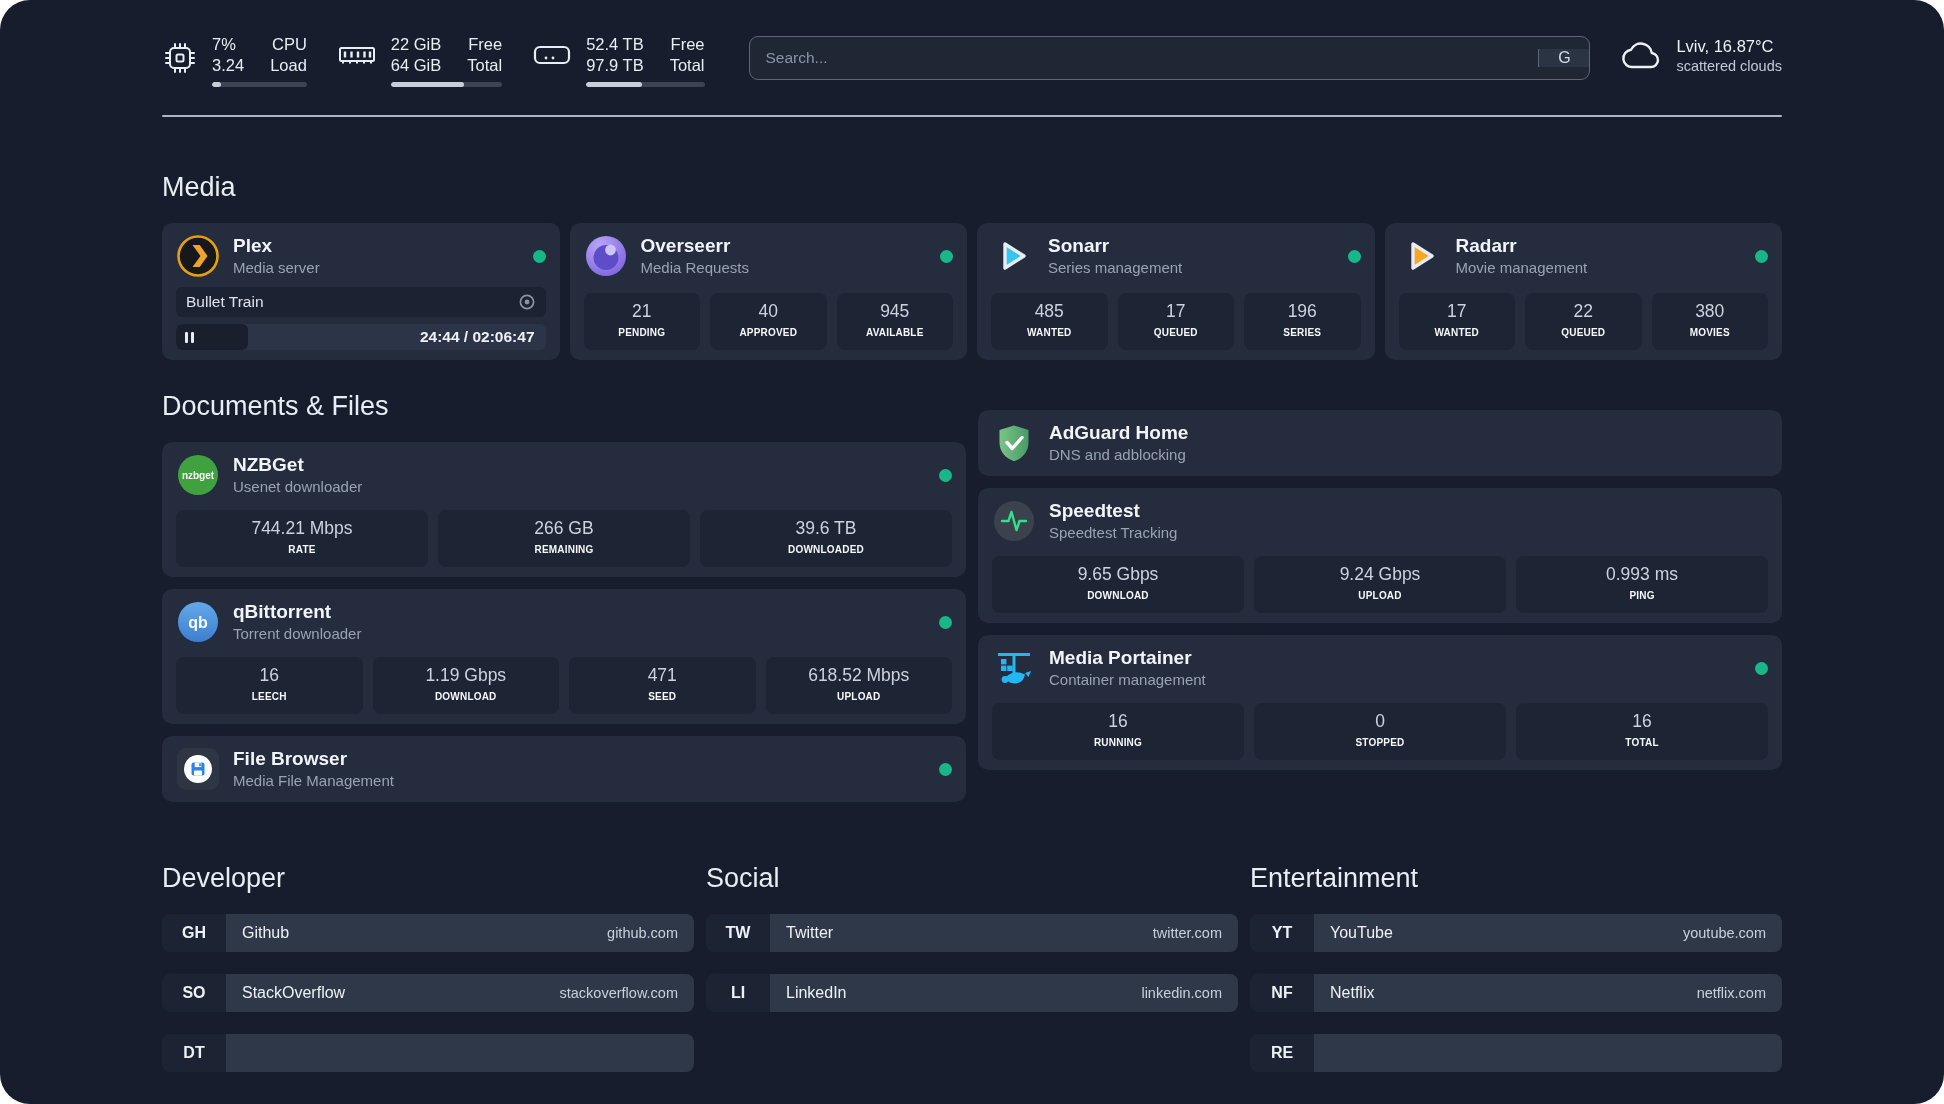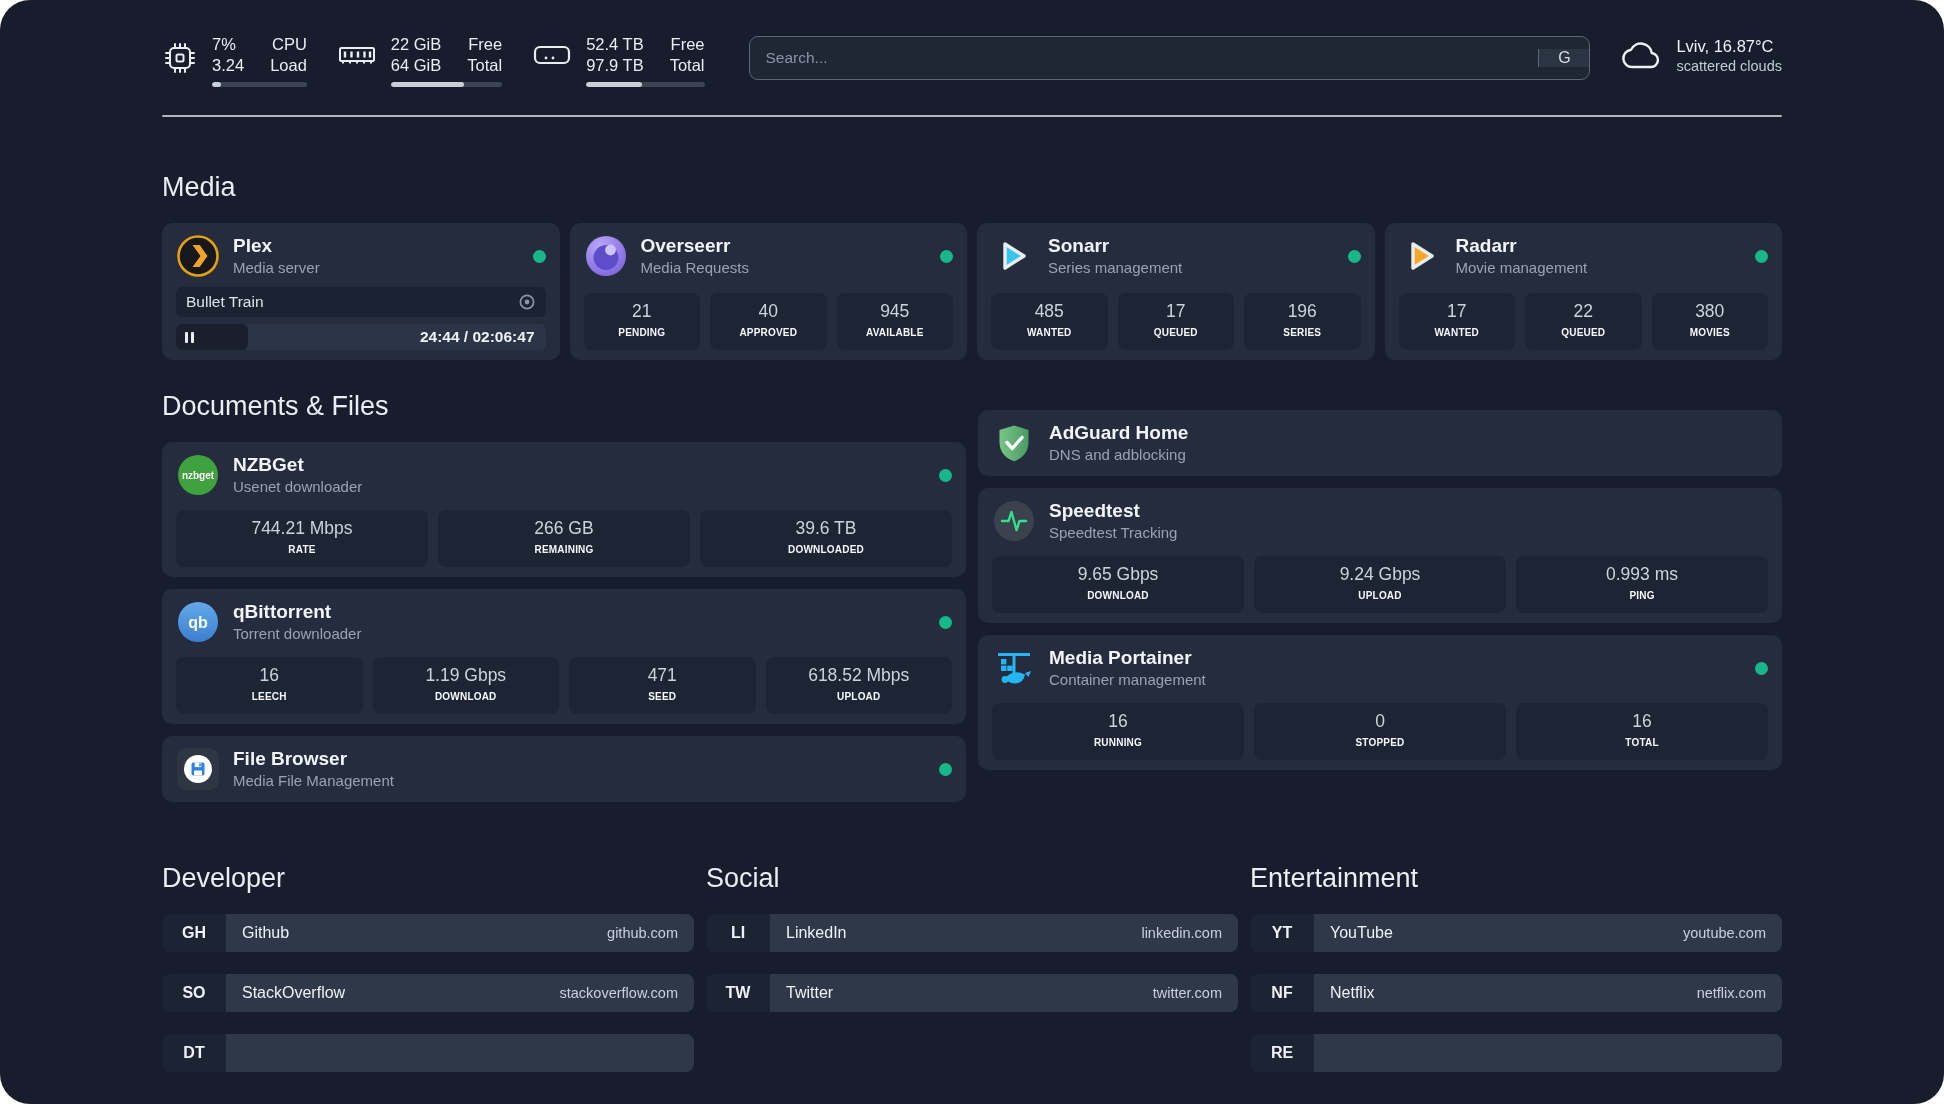--- a/index.html
+++ b/index.html
@@ -521,31 +521,31 @@
             
           </div>
         </div>
       </div>
     </div>
 
     <div>
       <h2 class="section-title">Social</h2>
       <div class="link-rows">
         <div class="link-row">
+          <div class="link-abbr">TW</div>
+          <div class="link-main">
+            <span class="link-label">Twitter</span>
+            <span class="link-url">twitter.com</span>
+          </div>
+        </div>
+        <div class="link-row">
           <div class="link-abbr">LI</div>
           <div class="link-main">
             <span class="link-label">LinkedIn</span>
             <span class="link-url">linkedin.com</span>
-          </div>
-        </div>
-        <div class="link-row">
-          <div class="link-abbr">TW</div>
-          <div class="link-main">
-            <span class="link-label">Twitter</span>
-            <span class="link-url">twitter.com</span>
           </div>
         </div>
       </div>
     </div>
 
     <div>
       <h2 class="section-title">Entertainment</h2>
       <div class="link-rows">
         <div class="link-row">
           <div class="link-abbr">YT</div>

